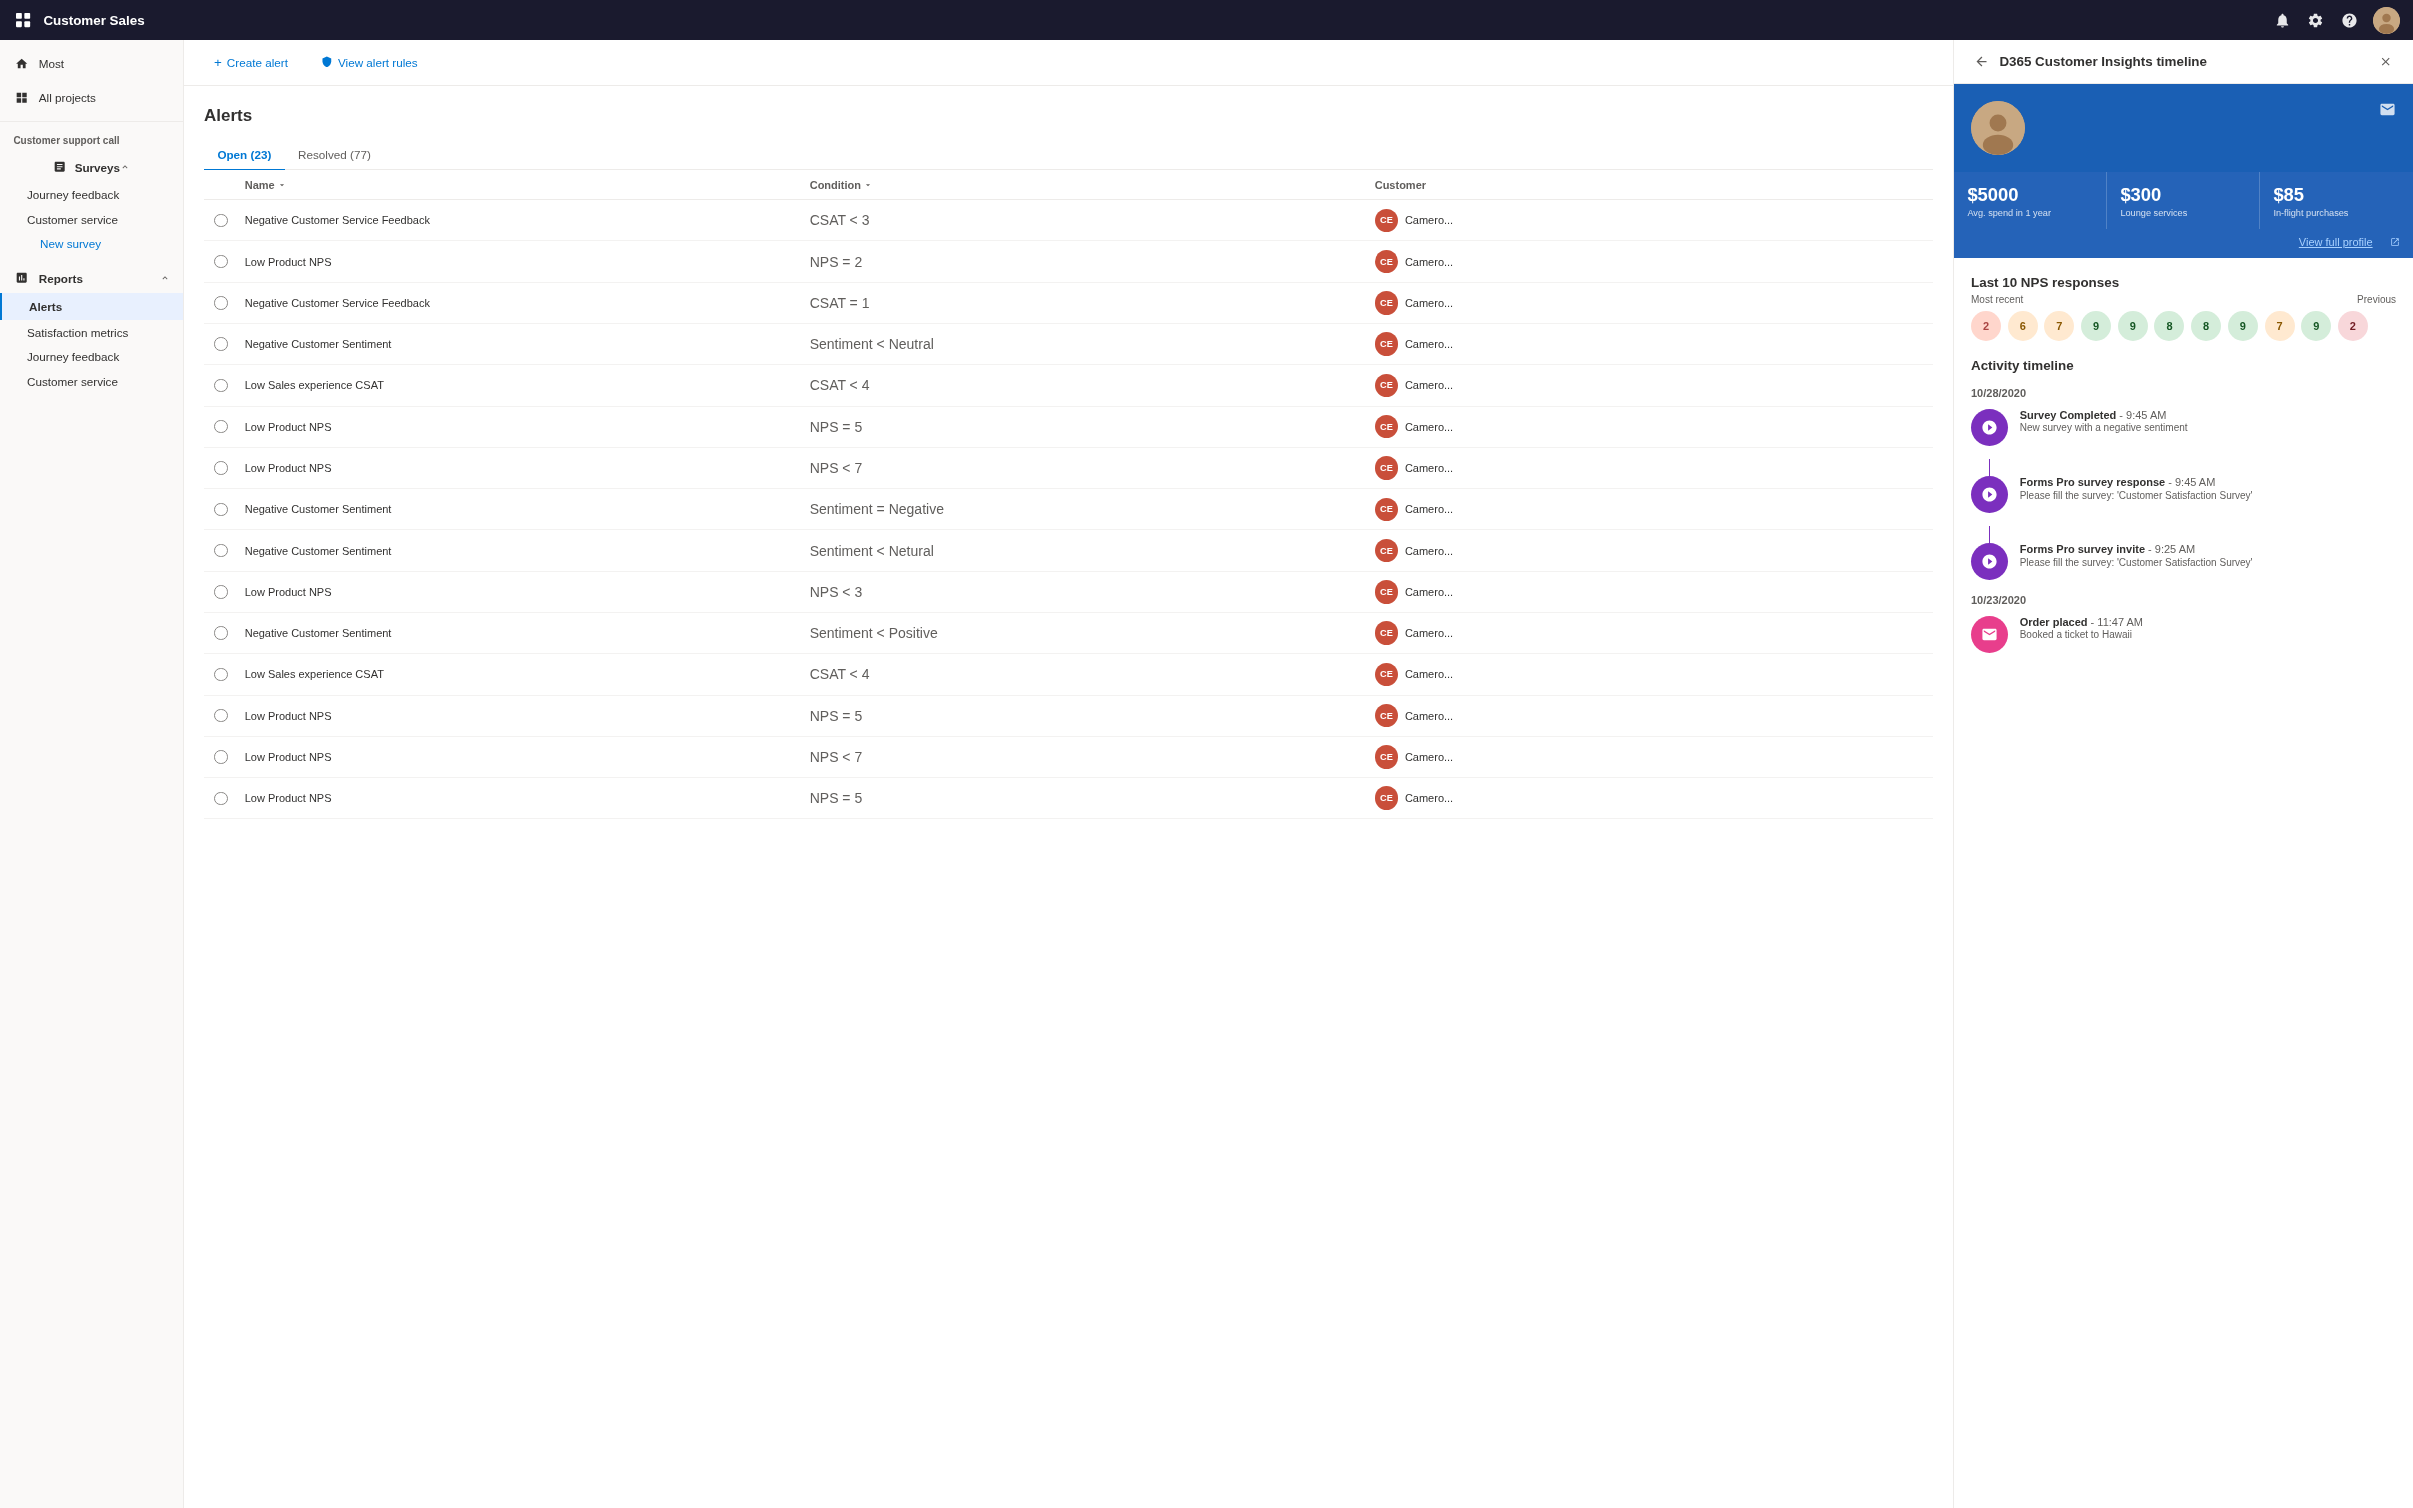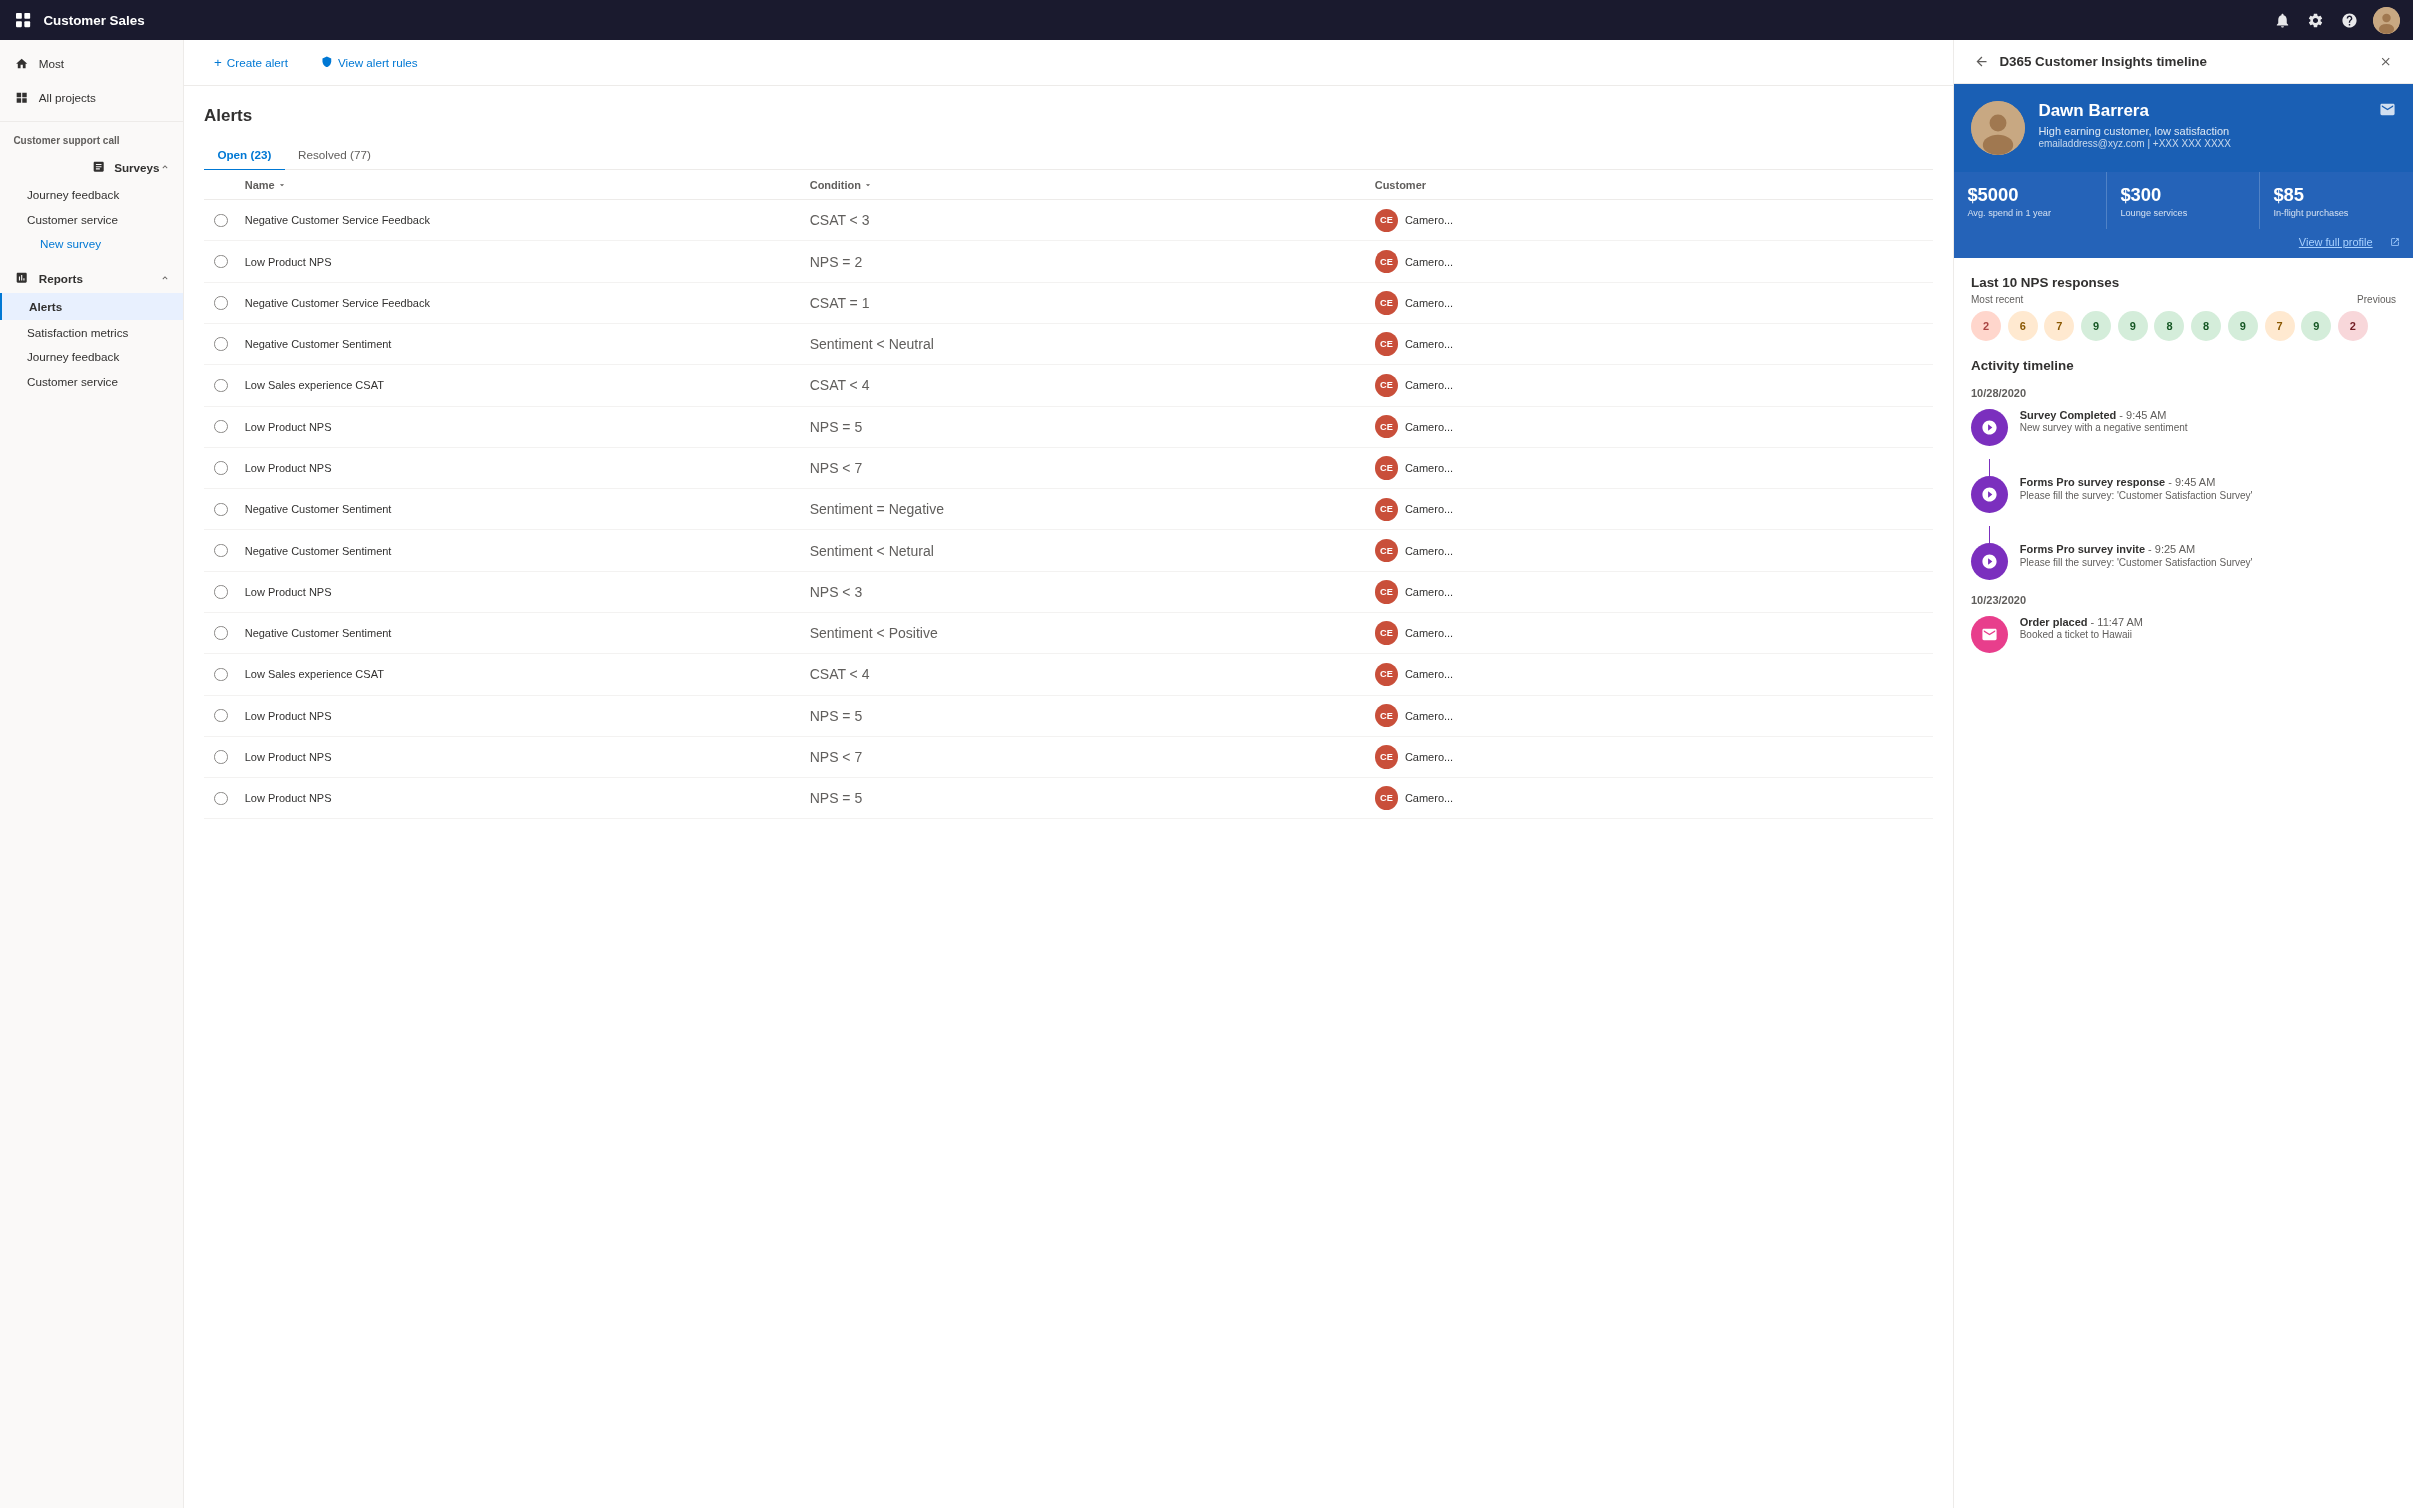--- a/index.html
+++ b/index.html
@@ -51,21 +51,21 @@
       padding: 13.4px 13.4px 3.4px;
       font-size: 10px;
       font-weight: 600;
       color: #605e5c;
       text-transform: none;
     }
     .leftnav-group { padding: 3.4px 0; }
     .leftnav-group-header {
       display: flex;
       align-items: center;
-      justify-content: flex-end;
+      justify-content: center;
       padding: 6.7px 13.4px;
       cursor: pointer;
       font-size: 11.7px;
       font-weight: 600;
       color: #323130;
     }
     .leftnav-sub-item {
       padding: 5.9px 13.4px 5.9px 27px;
       cursor: pointer;
       color: #323130;
@@ -694,25 +694,20 @@
     </div>
 
     <div class="profile-card">
       <div class="profile-avatar">
         <svg width="54" height="54" viewBox="0 0 64 64">
           <circle cx="32" cy="32" r="32" fill="#c8a882"></circle>
           <circle cx="32" cy="26" r="10" fill="#a07850"></circle>
           <ellipse cx="32" cy="52" rx="18" ry="12" fill="#a07850"></ellipse>
         </svg>
       </div>
-      <div class="profile-info">
-        <div class="profile-name">Dawn Barrera</div>
-        <div class="profile-desc">High earning customer, low satisfaction</div>
-        <div class="profile-contact">emailaddress@xyz.com | +XXX XXX XXXX</div>
-      </div>
       <div class="profile-email-icon">
         <svg width="17" height="17" viewBox="0 0 24 24" fill="rgba(255,255,255,0.8)">
             <path d="M20 4H4c-1.1 0-2 .9-2 2v12c0 1.1.9 2 2 2h16c1.1 0 2-.9 2-2V6c0-1.1-.9-2-2-2zm0 4l-8 5-8-5V6l8 5 8-5v2z"></path>
           </svg>
       </div>
     </div>
 
     <div class="profile-stats" id="profile-stats">
         <div class="stat-item">
     <div class="stat-value">$5000</div>

